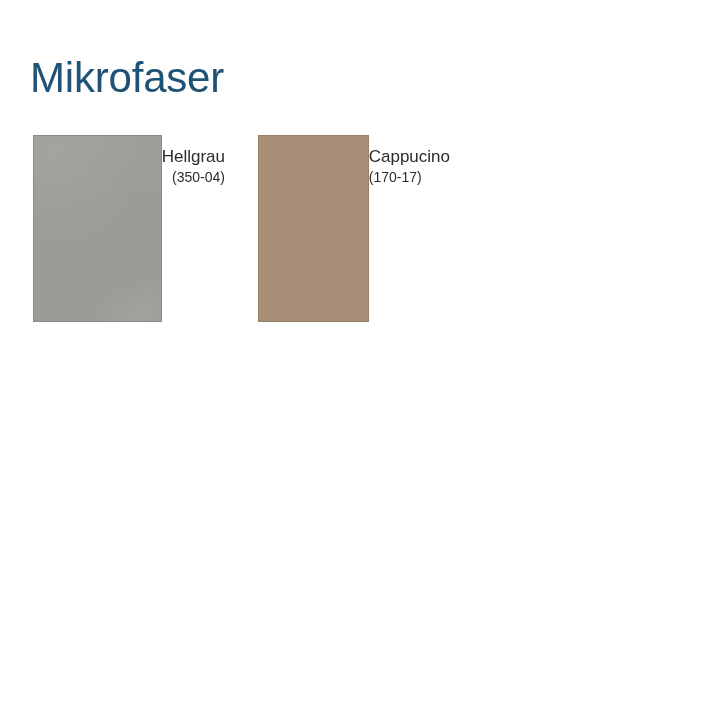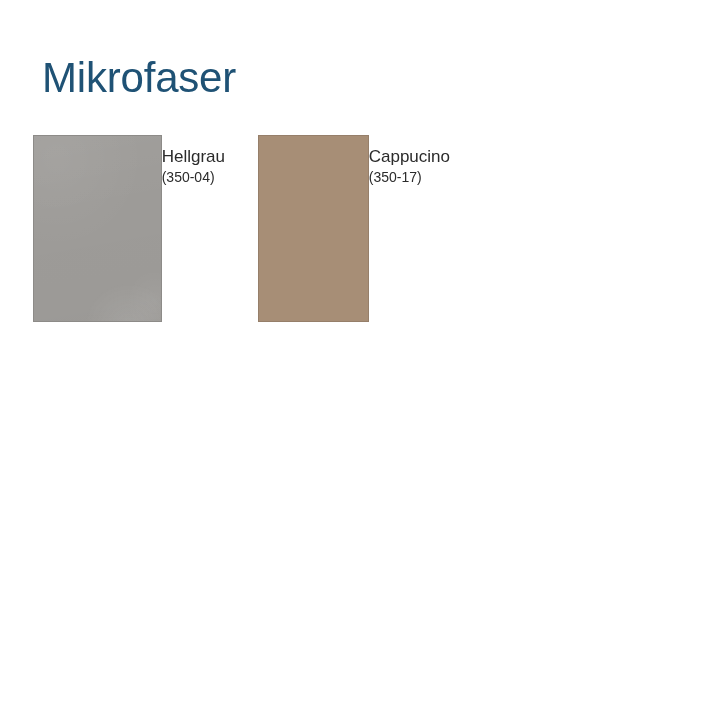--- a/index.html
+++ b/index.html
@@ -19,21 +19,21 @@
   .page {
     position: relative;
     width: 720px;
     height: 720px;
     background: #ffffff;
   }
 
   
   .page-title {
     position: absolute;
-    left: 42px;
+    left: 30px;
     top: 24px;
     font-size: 42px;
     line-height: 52px;
     font-weight: 400;
     letter-spacing: -0.2px;
     color: #1f5275;
     white-space: nowrap;
   }
 
   
@@ -119,26 +119,26 @@
 <div class="page">
 
   <h1 class="page-title" style="color: rgb(31, 82, 117);">Mikrofaser</h1>
 
   <div class="swatch-grid">
 
     <div class="swatch-item">
       <div class="swatch-chip" style="background-color: rgb(157, 155, 152);"></div>
       <div class="swatch-caption">
         <div class="swatch-name" style="color: rgb(43, 43, 43);">Hellgrau</div>
-        <div class="swatch-code" style="color: rgb(43, 43, 43);">(350-04)</div>
+        <div class="swatch-code" style="color: rgb(43, 43, 43); text-align: right;">(350-04)</div>
       </div>
     </div>
 
     <div class="swatch-item">
       <div class="swatch-chip no-sheen" style="background-color: rgb(167, 142, 118);"></div>
       <div class="swatch-caption">
         <div class="swatch-name" style="color: rgb(43, 43, 43);">Cappucino</div>
-        <div class="swatch-code" style="color: rgb(43, 43, 43);">(350-17)</div>
+        <div class="swatch-code" style="color: rgb(43, 43, 43);">(170-17)</div>
       </div>
     </div>
 
   </div>
 </div>
 
 </body></html>

